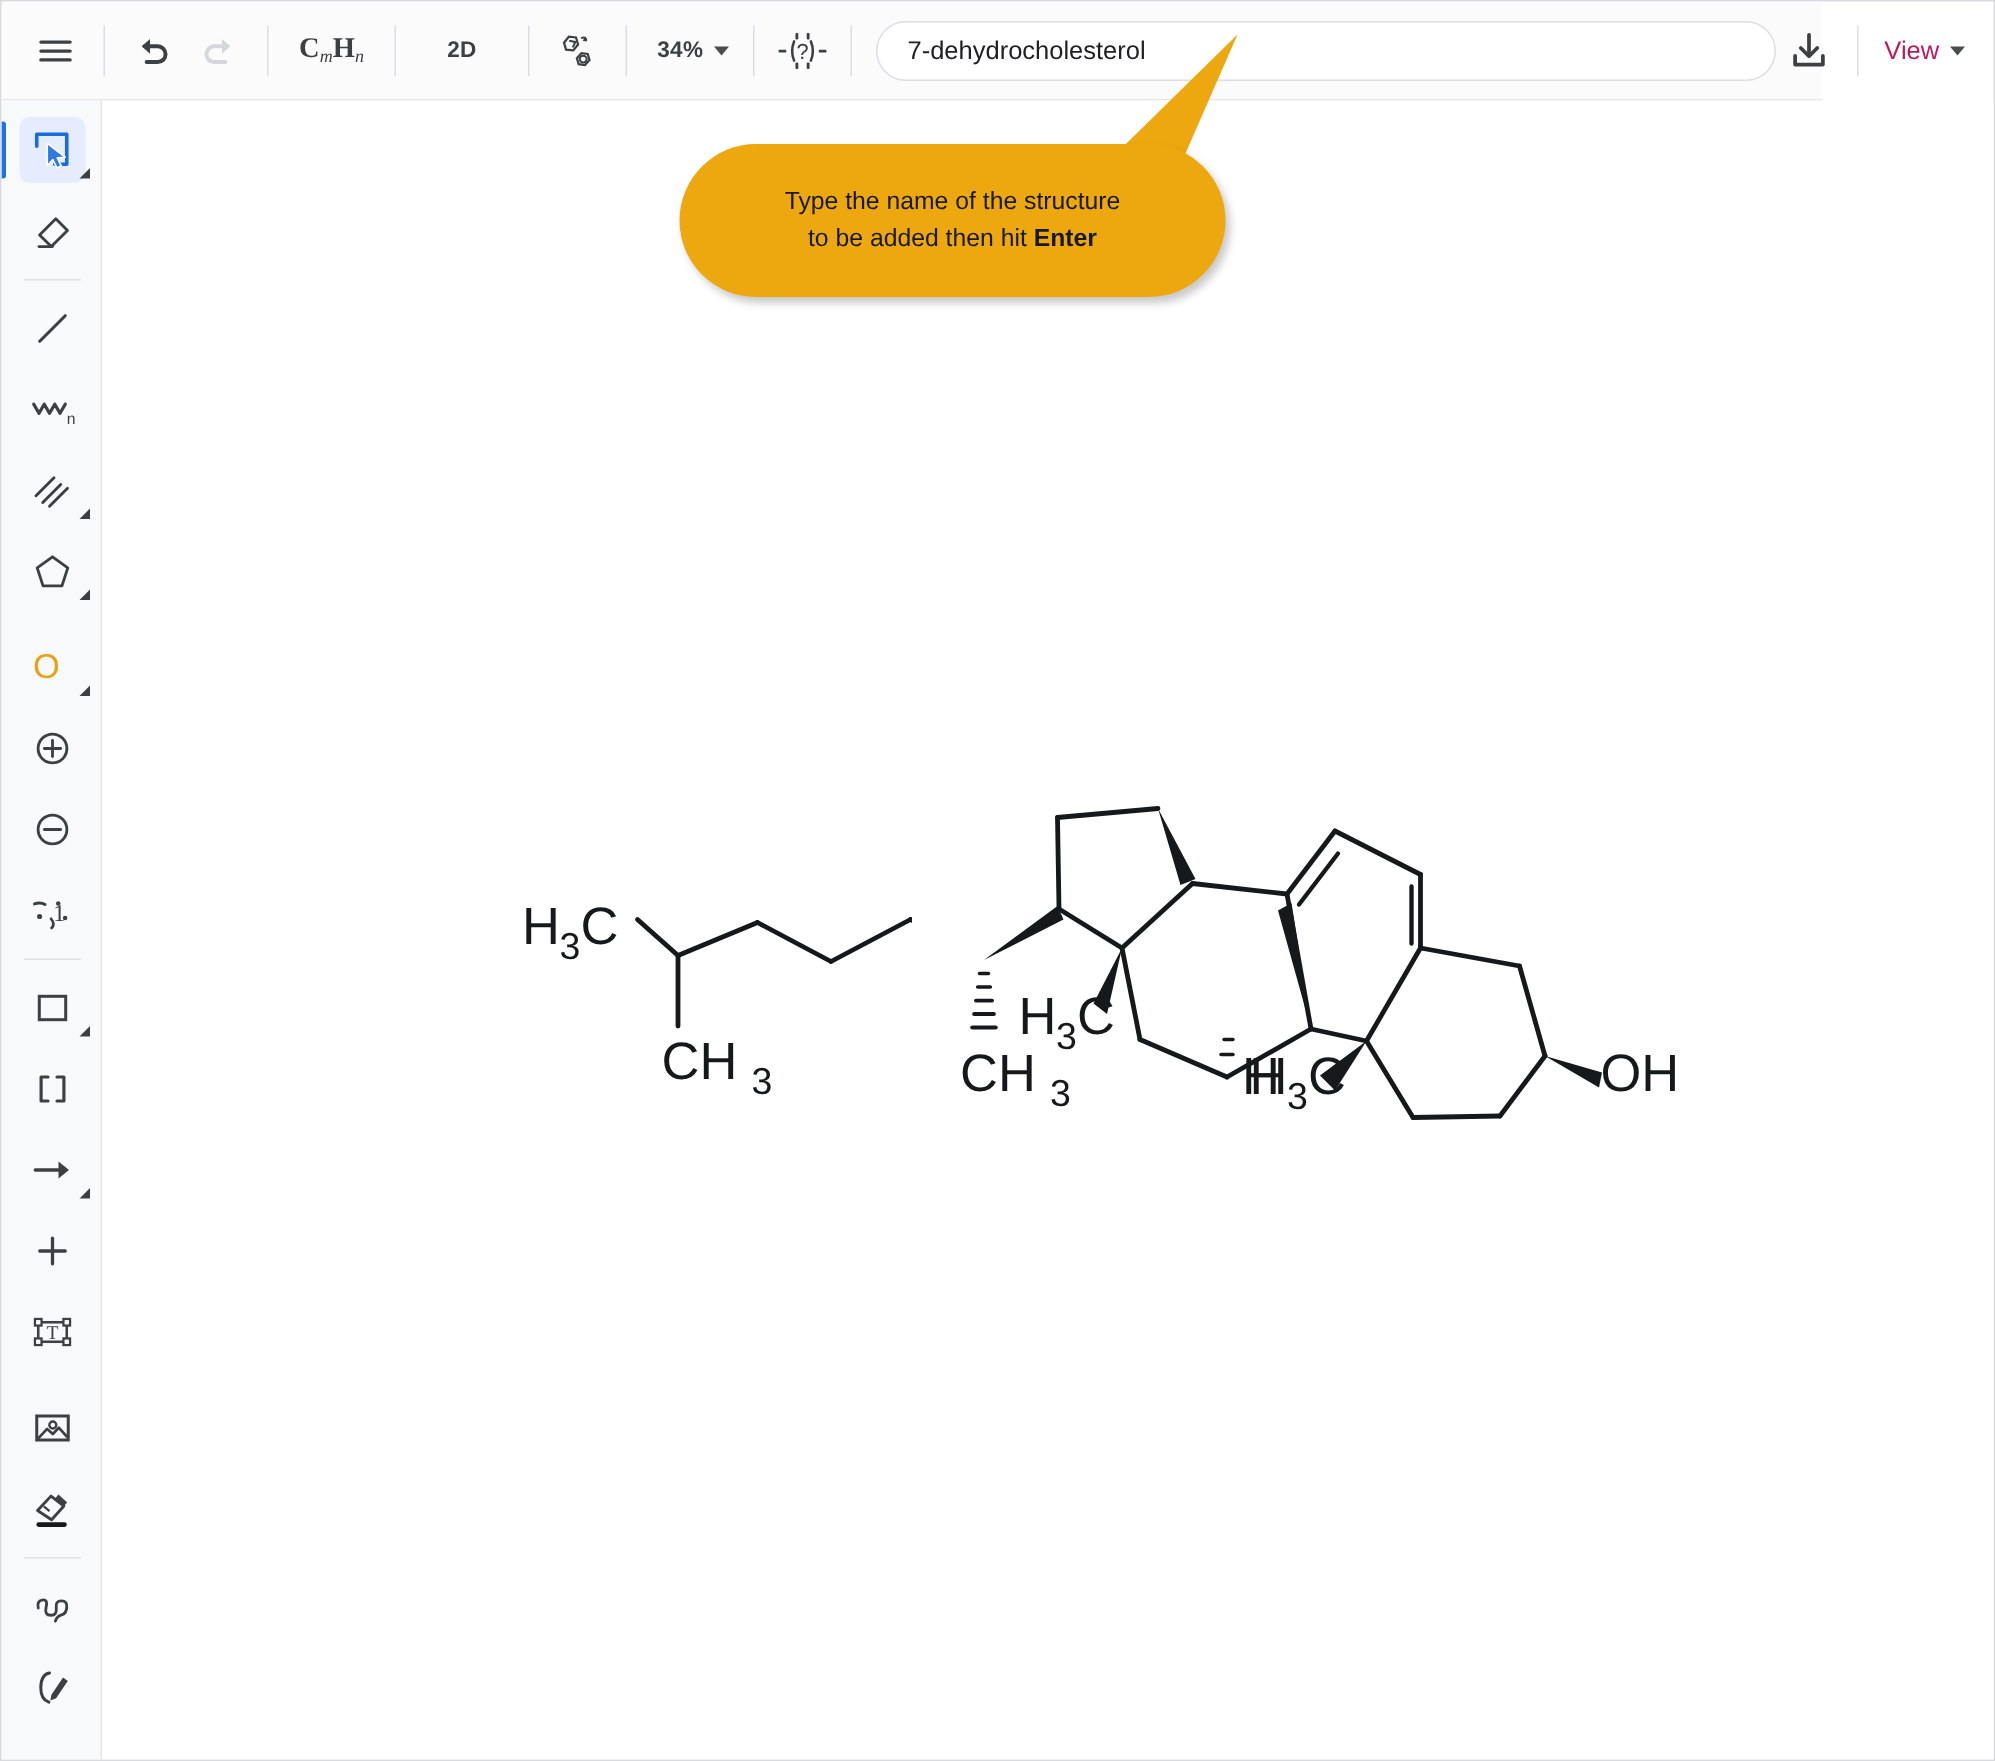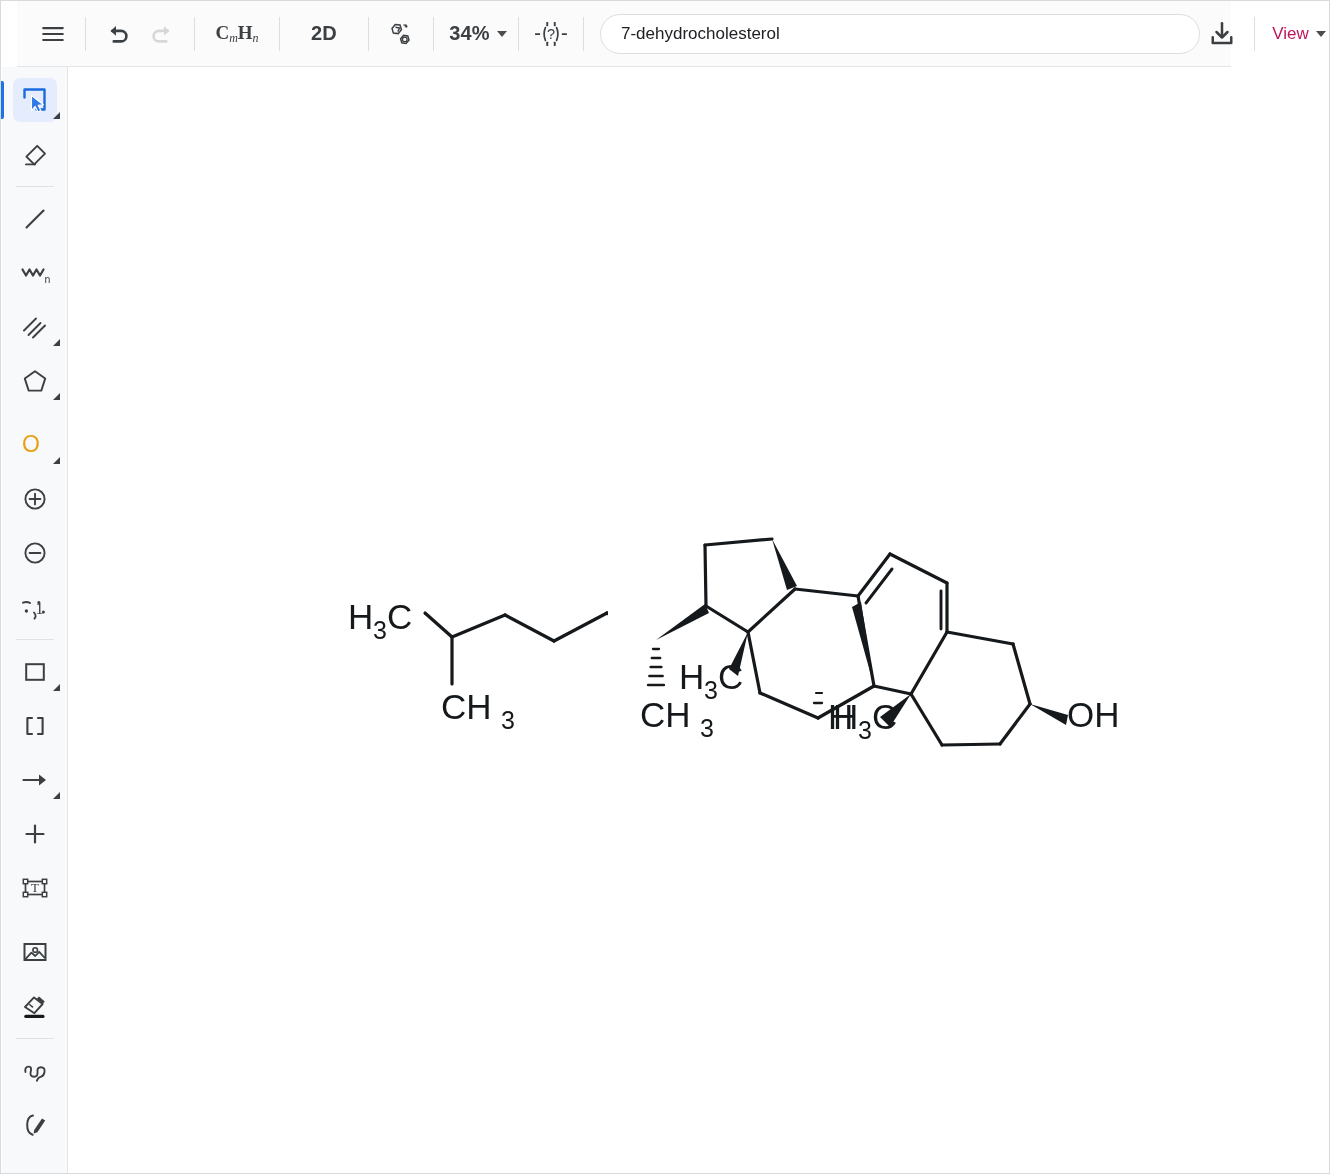--- a/index.html
+++ b/index.html
@@ -23,42 +23,41 @@
     position: absolute;
     left: 0; top: 0;
     width: 1214px;
     height: 66px;
     box-sizing: border-box;
     background: #fbfbfc;
     border-bottom: 1px solid #e3e5e8;
     display: flex;
     align-items: center;
     padding: 0 12px 0 14px;
-    margin-left: 16px;
   }
   .tb-btn {
     display: flex;
     align-items: center;
     justify-content: center;
     height: 44px;
     min-width: 44px;
     border-radius: 5px;
     cursor: pointer;
     color: #3c4043;
     user-select: none;
   }
   .tb-sep {
     width: 1px;
     height: 34px;
     background: #dcdee1;
     margin: 0 10px;
     flex: none;
   }
   .tb-label {
-    font-size: 20px;
+    font-size: 15px;
     font-weight: 700;
     color: #3c4043;
     letter-spacing: .2px;
   }
   .tb-label-reg {
     font-size: 17px;
     font-weight: 400;
     color: #be185d;
   }
   .caret {
@@ -756,14 +755,25 @@
         <text class="mol-label" x="765" y="662" font-size="35">H</text>
         <text class="mol-label" x="790" y="672" font-size="25">3</text>
         <text class="mol-label" x="804" y="662" font-size="35">C</text>
 
         <text class="mol-label" x="999" y="660" font-size="35">OH</text>
       </g>
     </svg>
 
   </div>
 
+  <div id="tooltip">
+    <svg class="tail" viewBox="0 0 120 110">
+      <path d="M6 104 L112 0 L70 96 Z" fill="#eda80f"></path>
+    </svg>
+    <div class="bubble">
+      <div class="bubble-text">
+        <span>Type the name of the structure</span><br>
+        <span>to be added then hit </span><b>Enter</b>
+      </div>
+    </div>
+  </div>
 
 </div>
 
 </body></html>

